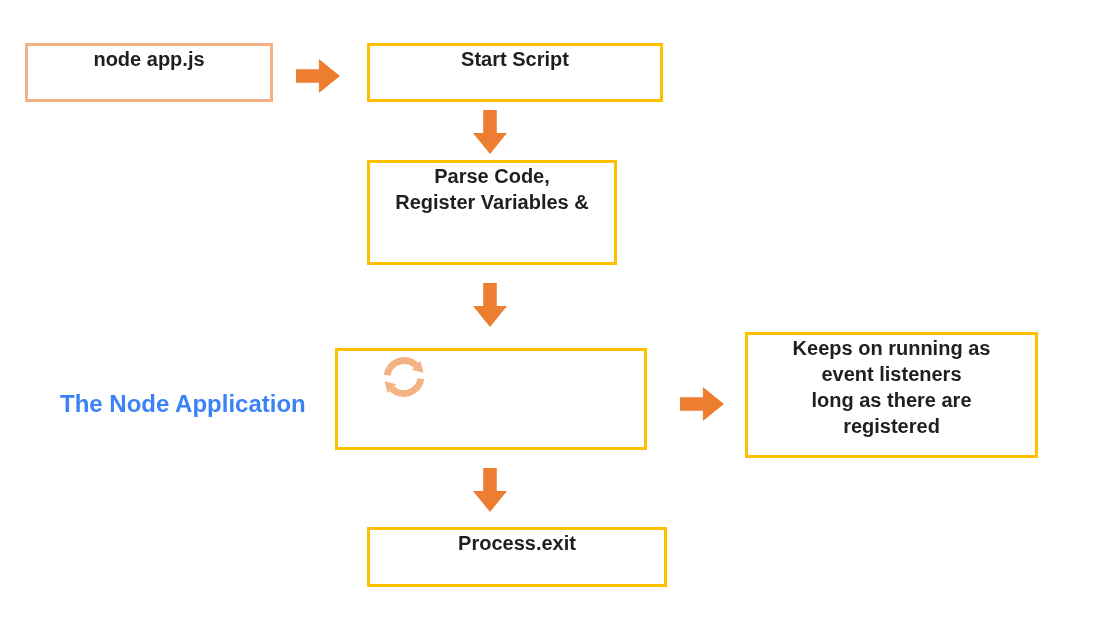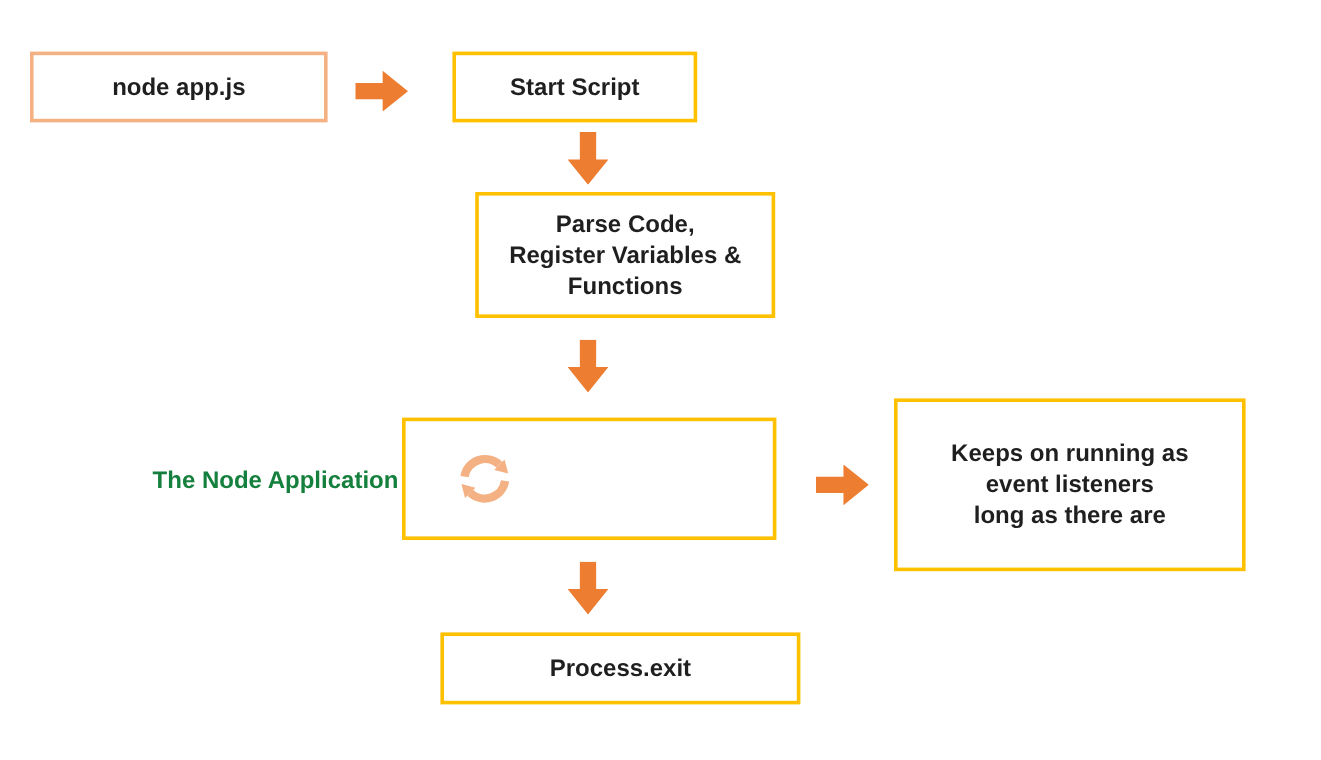--- a/index.html
+++ b/index.html
@@ -13,36 +13,36 @@
     height: 633px;
     background: #ffffff;
     font-family: "Liberation Sans", sans-serif;
     color: #1f1f1f;
     overflow: hidden;
   }
   .box {
     position: absolute;
     background: #ffffff;
     display: flex;
-    align-items: center;
+    align-items: flex-start;
     justify-content: center;
     text-align: center;
     font-weight: bold;
     font-size: 20px;
     line-height: 1.3;
     box-sizing: border-box;
   }
   .border-gold   { border: 3px solid #FFC000; }
   .border-salmon { border: 3px solid #F4B183; }
 
   .box-node-app   { left: 25px;  top: 43px;  width: 248px; height: 59px;  }
-  .box-start      { left: 377px; top: 43px;  width: 204px; height: 59px;  }
-  .box-parse      { left: 367px; top: 160px; width: 250px; height: 105px; margin-left: 29px; }
+  .box-start      { left: 367px; top: 43px;  width: 296px; height: 59px;  }
+  .box-parse      { left: 367px; top: 160px; width: 250px; height: 105px; }
   .box-eventloop  { left: 335px; top: 348px; width: 312px; height: 102px; justify-content: flex-start; }
-  .box-keeps      { left: 745px; top: 332px; width: 293px; height: 144px; font-size: 20px; }
+  .box-keeps      { left: 745px; top: 332px; width: 293px; height: 126px; font-size: 20px; }
   .box-exit       { left: 367px; top: 527px; width: 300px; height: 60px;  }
 
   .eventloop-icon-wrap {
     margin-left: 40px;
     width: 52px;
     height: 52px;
     flex: 0 0 auto;
     display: flex;
     align-items: center;
     justify-content: center;
@@ -50,24 +50,24 @@
   .eventloop-label {
     flex: 1 1 auto;
     text-align: center;
   }
 
   .side-label {
     position: absolute;
     left: 60px;
     top: 390px;
     width: 272px;
-    text-align: right;
+    text-align: left;
     font-weight: bold;
-    font-size: 20px;
-    color: #15803d;
+    font-size: 24px;
+    color: #3b82f6;
   }
 
   .arrow {
     position: absolute;
     background: #ED7D31;
   }
   .arrow-right {
     width: 44px;
     height: 34px;
     clip-path: polygon(0 30%, 52% 30%, 52% 0, 100% 50%, 52% 100%, 52% 70%, 0 70%);
@@ -99,21 +99,20 @@
   <div class="box border-gold box-start">
     <span>Start Script</span>
   </div>
 
   <div class="arrow arrow-down arrow-d1"></div>
 
   <div class="box border-gold box-parse">
     <span>
       <span class="line">Parse Code,</span>
       <span class="line">Register Variables &amp;</span>
-      <span class="line">Functions</span>
     </span>
   </div>
 
   <div class="arrow arrow-down arrow-d2"></div>
 
   <div class="box border-gold box-eventloop">
     <span class="eventloop-icon-wrap">
       <svg viewBox="0 0 60 60" width="52" height="52" aria-hidden="true">
         <g fill="none" stroke="#F4B183" stroke-width="8">
           <path d="M10.5 28 A20 20 0 0 1 44 16.5"></path>
@@ -129,20 +128,21 @@
 
   <div class="side-label">The Node Application</div>
 
   <div class="arrow arrow-right arrow-r2"></div>
 
   <div class="box border-gold box-keeps">
     <span>
       <span class="line">Keeps on running as</span>
       <span class="line">event listeners</span>
       <span class="line">long as there are</span>
+      <span class="line">registered</span>
     </span>
   </div>
 
   <div class="arrow arrow-down arrow-d3"></div>
 
   <div class="box border-gold box-exit">
     <span>Process.exit</span>
   </div>
 
 </div>

